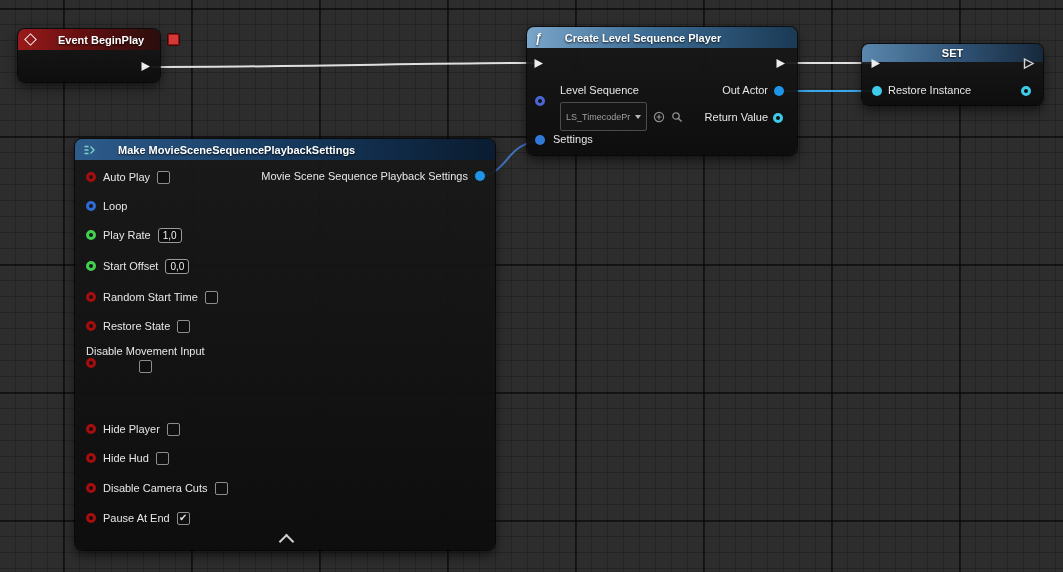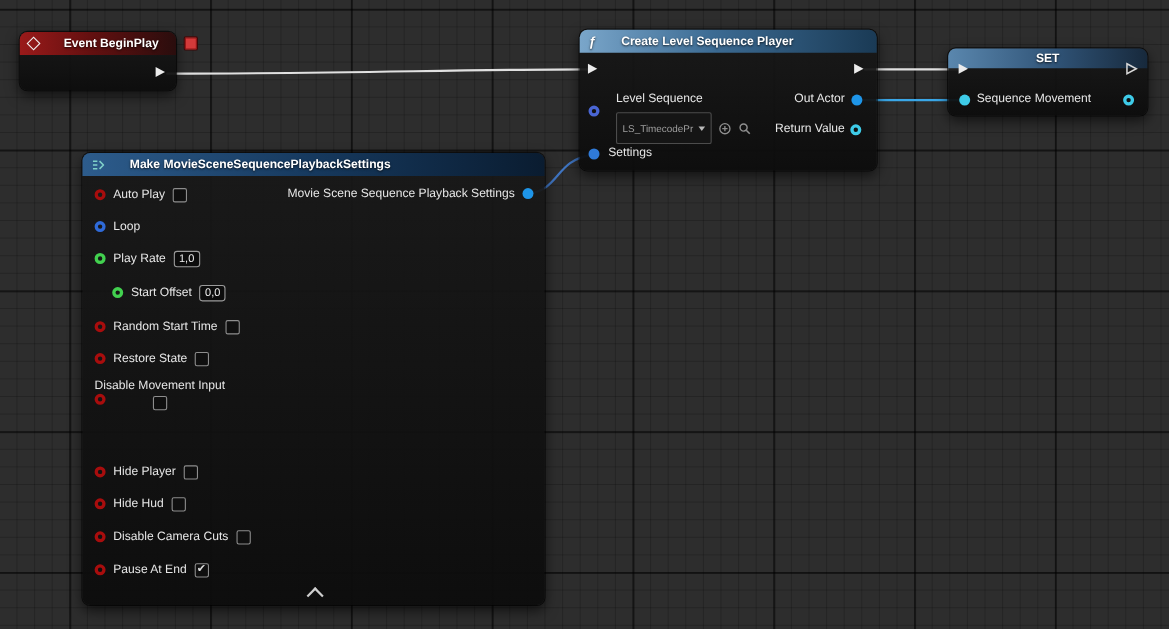--- a/index.html
+++ b/index.html
@@ -146,21 +146,21 @@
       <svg width="13" height="13">
           <path d="M2.5 2 L11 6.5 L2.5 11 Z" fill="#ececec"></path>
         </svg>
     </div>
     <div class="execpin" style="left:160px;top:12px;">
       <svg width="13" height="13">
           <path d="M2.5 2 L11 6.5 L2.5 11 Z" fill="none" stroke="#d6d6d6" stroke-width="1.4"></path>
         </svg>
     </div>
     <span class="pin fill-cyan" style="left:10px;top:42px;"></span>
-    <span class="lbl" style="position:absolute;left:26px;top:40px;">Sequence Movement</span>
+    <span class="lbl" style="position:absolute;left:26px;top:40px;">Restore Instance</span>
     <span class="pin ring-cyan" style="left:159px;top:42px;"></span>
   </div>
 
   <div class="node" style="left:75px;top:139px;width:420px;height:411px;">
     <div class="node-header hdr-make">
       <span style="display:flex;align-items:center;">
         <svg width="12" height="12" viewBox="0 0 12 12">
             <path d="M1.5 2.5 h4 M1.5 6 h4 M1.5 9.5 h4" stroke="#7fd0c8" stroke-width="1.4"></path>
             <path d="M7.5 2.5 L11 6 L7.5 9.5" fill="none" stroke="#7fd0c8" stroke-width="1.4"></path>
           </svg>
@@ -183,21 +183,21 @@
       <span class="pin rpin ring-struct"></span>
       <span class="lbl">Loop</span>
     </div>
 
     <div class="prow" style="left:11px;top:86px;">
       <span class="pin rpin ring-float"></span>
       <span class="lbl">Play Rate</span>
       <span class="field">1,0</span>
     </div>
 
-    <div class="prow" style="left:27px;top:117px;">
+    <div class="prow" style="left:11px;top:117px;">
       <span class="pin rpin ring-float"></span>
       <span class="lbl">Start Offset</span>
       <span class="field">0,0</span>
     </div>
 
     <div class="prow" style="left:11px;top:148px;">
       <span class="pin rpin ring-bool"></span>
       <span class="lbl">Random Start Time</span>
       <span class="cb"></span>
     </div>

